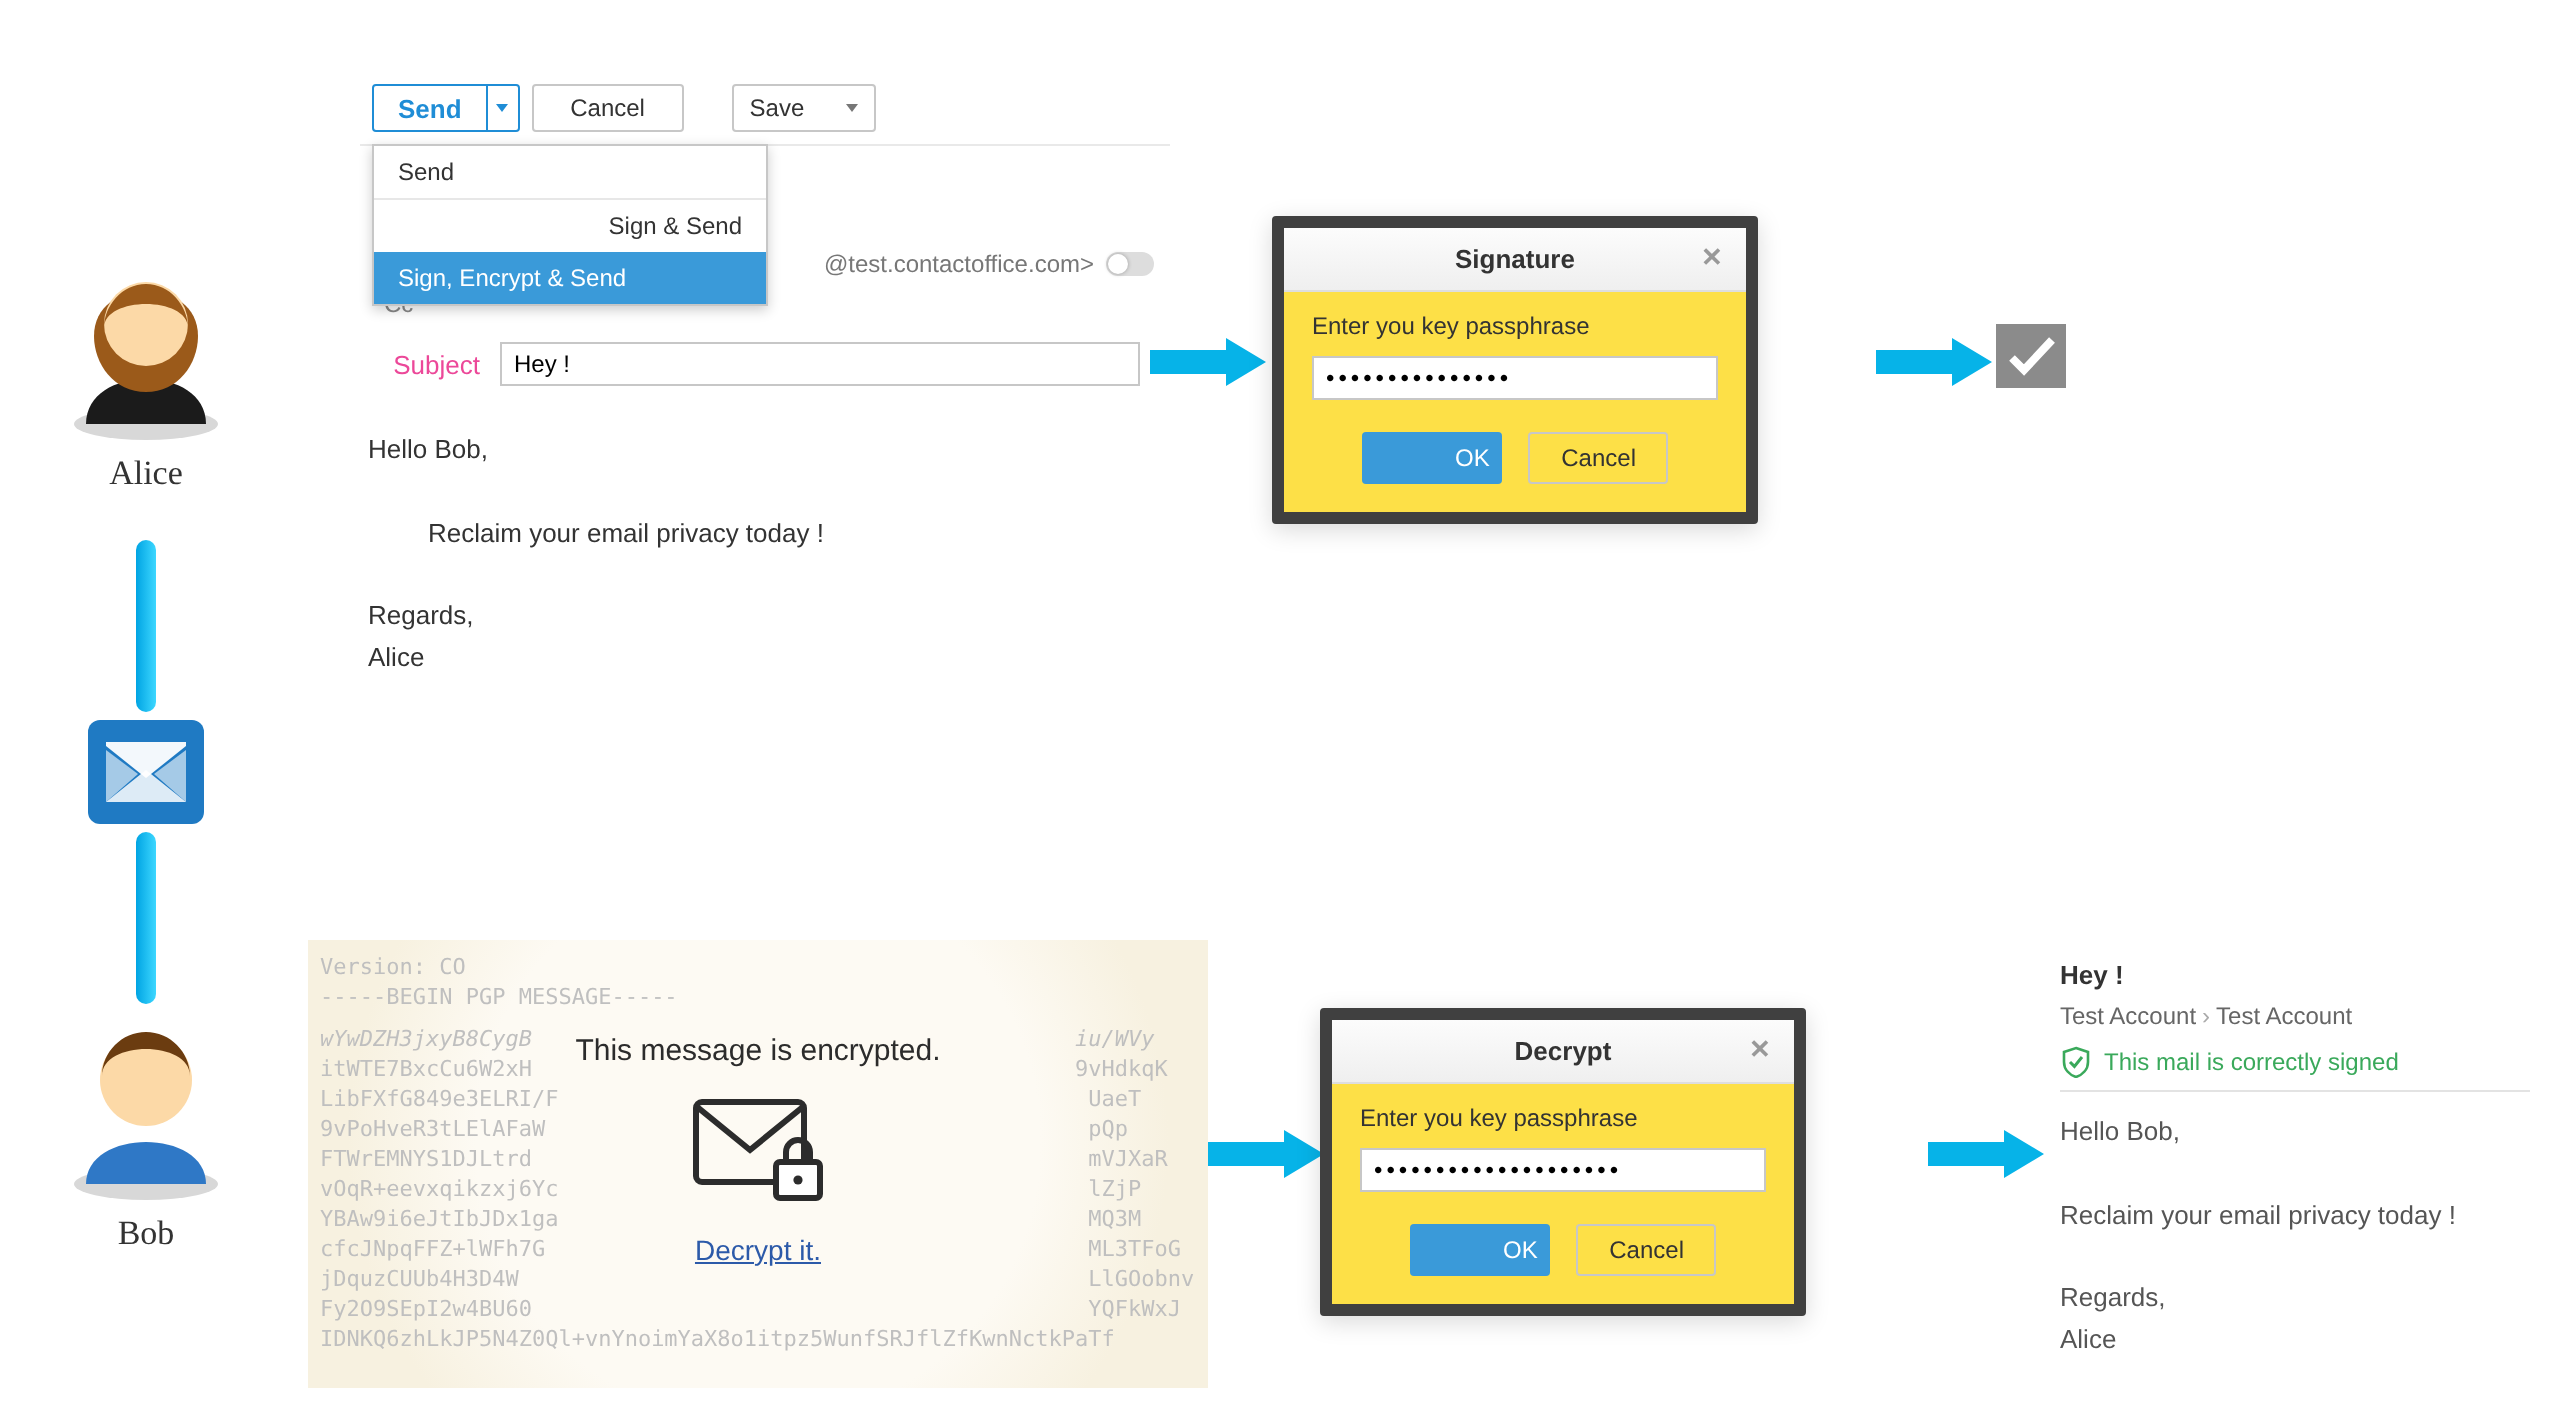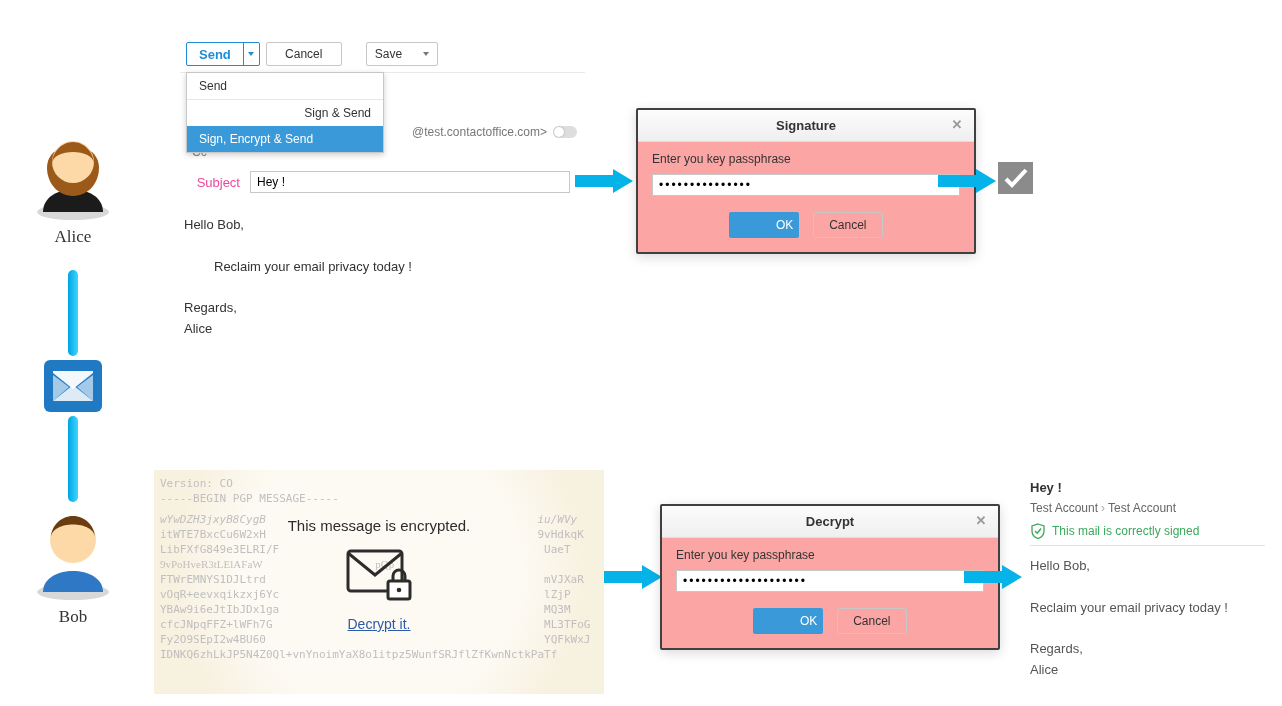--- a/index.html
+++ b/index.html
@@ -86,23 +86,23 @@
   .subj-row .lbl { width: 60px; text-align: right; margin-right:2px; color:#ec4899; }
   .subj-row input, .pass-input {
     height: 22px; border: 1px solid #c7c7c7; padding: 0 6px; font-size:12px; width: 320px;
   }
   .mail-body { padding: 16px 4px; font-size:13px; color:#333; line-height:1.6;}
   .indent { margin-left: 30px; }
 
   
   .dialog {
     position: absolute;
-    width: 340px;
-    border: 2px solid #404040; border-radius: 2px;
-    background:#fca5a5;
+    width: 243px;
+    border: 6px solid #404040; border-radius: 2px;
+    background:#fde047;
     box-shadow: 0 3px 12px rgba(0,0,0,.15);
   }
   .dialog .header {
     height: 32px; background: linear-gradient(#fcfcfc,#efefef);
     border-bottom: 1px solid #dedede;
     display:flex; align-items:center; justify-content:center; font-weight:bold; font-size:13px;
     position: relative;
   }
   .dialog .close {
     position:absolute; right:8px; top:5px; width:18px; height:18px;
@@ -273,25 +273,26 @@
 </div>
 
 <div class="pgp">
   <div>Version: CO</div>
   <div>-----BEGIN PGP MESSAGE-----</div>
   <div style="height:6px"></div>
   <div id="cipher">
       <div style="white-space: pre; font-style: italic;">wYwDZH3jxyB8CygB                                         iu/WVy</div>
       <div style="white-space: pre;">itWTE7BxcCu6W2xH                                         9vHdkqK</div>
       <div style="white-space: pre;">LibFXfG849e3ELRI/F                                        UaeT</div>
-      <div style="white-space: pre; font-family: Liberation Serif, serif;">9vPoHveR3tLElAFaW                                         pQp</div>
+      <div style="white-space: pre;">9vPoHveR3tLElAFaW                                         pQp</div>
       <div style="white-space: pre;">FTWrEMNYS1DJLtrd                                          mVJXaR</div>
       <div style="white-space: pre;">vOqR+eevxqikzxj6Yc                                        lZjP</div>
       <div style="white-space: pre;">YBAw9i6eJtIbJDx1ga                                        MQ3M</div>
       <div style="white-space: pre;">cfcJNpqFFZ+lWFh7G                                         ML3TFoG</div>
+      <div style="white-space: pre;">jDquzCUUb4H3D4W                                           LlGOobnv</div>
       <div style="white-space: pre;">Fy2O9SEpI2w4BU60                                          YQFkWxJ</div>
       <div style="white-space: pre;">IDNKQ6zhLkJP5N4Z0Ql+vnYnoimYaX8o1itpz5WunfSRJflZfKwnNctkPaTf</div>
     </div>
   <div class="overlay">
     <div class="msg">This message is encrypted.</div>
     <div class="env">
       <svg viewBox="0 0 70 58">
         <rect x="4" y="6" width="54" height="40" rx="3" fill="none" stroke="#2c2c2c" stroke-width="3"></rect>
         <polyline points="4,8 31,30 58,8" fill="none" stroke="#2c2c2c" stroke-width="3"></polyline>
         <rect x="44" y="36" width="22" height="18" rx="2" fill="#fff" stroke="#2c2c2c" stroke-width="3"></rect>

